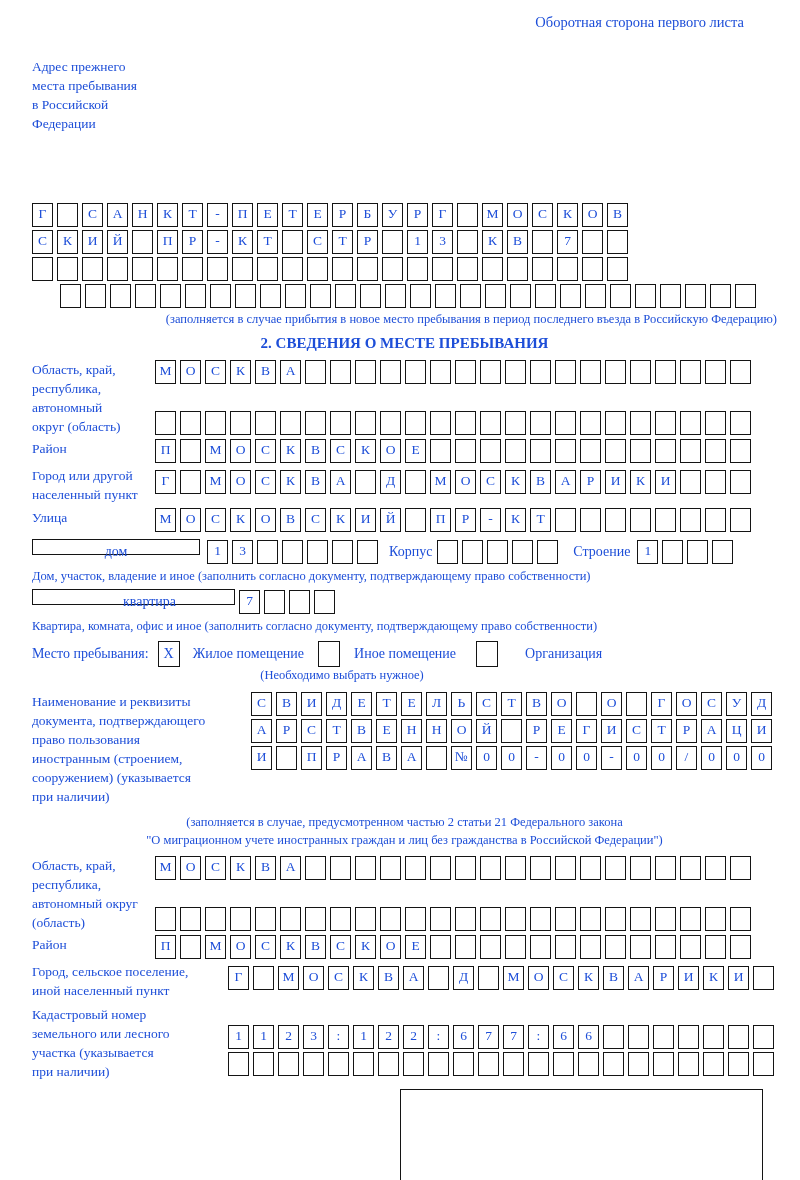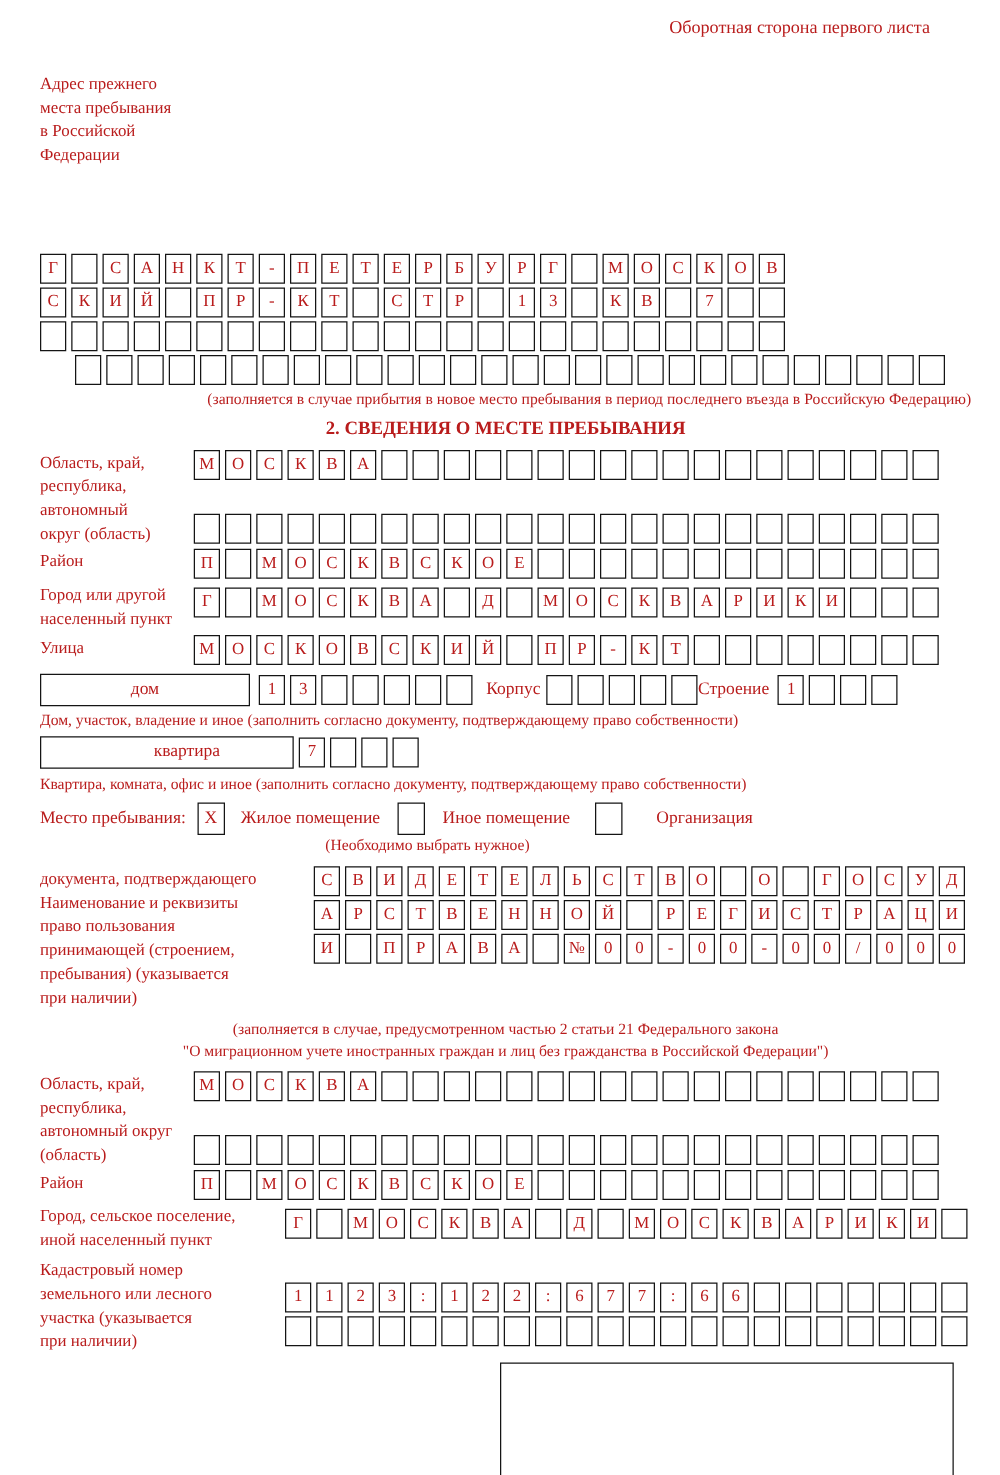--- a/index.html
+++ b/index.html
@@ -1,18 +1,18 @@
 <!DOCTYPE html>
 <html><head>
 <meta charset="utf-8">
 <style>
   html,body { margin:0; padding:0; background:#fff; }
   .page {
     position:relative; width:800px; height:1180px; overflow:hidden;
-    background:#fff; color:#b91c1c; box-sizing:border-box;
+    background:#fff; color:#1d4ed8; box-sizing:border-box;
     padding:14px 0 0 32px;
     font-family:"Liberation Serif","DejaVu Serif",serif;
   }
   .header-note { text-align:right; padding-right:56px; font-size:14.5px; }
 
   .field { display:flex; align-items:flex-start; }
   .flabel { font-size:13.5px; line-height:19px; }
   .w-prev { flex:0 0 146px; }
   .w-s2   { flex:0 0 123px; }
   .w-doc  { flex:0 0 219px; }
@@ -26,21 +26,21 @@
     border:1.6px solid #141414; background:#fff;
     font-size:13.5px; line-height:20px; text-align:center; display:block;
   }
   .caption { width:745px; text-align:center; font-size:12.5px; }
   .caption-left { font-size:12.5px; text-align:left; }
   .title { width:745px; text-align:center; font-weight:bold; font-size:15px; }
   .subtitle { width:745px; text-align:center; font-weight:bold; font-size:14px; }
 
   .inline-row { display:flex; align-items:flex-start; }
   .bigfield {
-    height:26px; box-sizing:border-box; border:1.6px solid #141414;
+    height:16px; box-sizing:border-box; border:1.6px solid #141414;
     font-size:14px; line-height:23px; text-align:center;
   }
   .inline-label { font-size:14px; line-height:26px; }
   .chk {
     width:22px; height:26px; box-sizing:border-box; border:1.6px solid #141414;
     font-size:14px; line-height:23px; text-align:center; display:block;
   }
   .stay-text { font-size:14px; line-height:26px; }
   .confirm-box {
     margin:8px 0 0 368px; width:363px; height:176px;
@@ -355,21 +355,21 @@
         <span class="cell"></span>
       </div>
     <div class="inline-label" style="margin-left:11px;">Корпус</div>
     <div class="boxrow" style="margin-left:5px; margin-top:1px;">
         <span class="cell"></span>
         <span class="cell"></span>
         <span class="cell"></span>
         <span class="cell"></span>
         <span class="cell"></span>
       </div>
-    <div class="inline-label" style="margin-left:0;">Строение</div>
+    <div class="inline-label" style="margin-left:15px;">Строение</div>
     <div class="boxrow" style="margin-left:7px; margin-top:1px;">
         <span class="cell">1</span>
         <span class="cell"></span>
         <span class="cell"></span>
         <span class="cell"></span>
       </div>
   </div>
   <div class="caption-left" style="margin-top:4px;">Дом, участок, владение и иное (заполнить согласно документу, подтверждающему право собственности)</div>
 
   <div class="inline-row" style="margin-top:5px;">
@@ -389,25 +389,25 @@
     <div class="stay-text" style="margin-left:13px;">Жилое помещение</div>
     <span class="chk" style="margin-left:14px;"></span>
     <div class="stay-text" style="margin-left:14px;">Иное помещение</div>
     <span class="chk" style="margin-left:20px;"></span>
     <div class="stay-text" style="margin-left:27px;text-align:center;">Организация</div>
   </div>
   <div class="caption" style="width:620px; margin-top:1px;">(Необходимо выбрать нужное)</div>
 
   <div class="field" style="margin-top:9px;">
     <div class="flabel w-doc">
+      <div>Наименование и реквизиты</div>
       <div>документа, подтверждающего</div>
-      <div>Наименование и реквизиты</div>
       <div>право пользования</div>
-      <div>принимающей (строением,</div>
-      <div>пребывания) (указывается</div>
+      <div>иностранным (строением,</div>
+      <div>сооружением) (указывается</div>
       <div>при наличии)</div>
     </div>
     <div class="rows">
       <div class="boxrow">
           <span class="cell">С</span>
           <span class="cell">В</span>
           <span class="cell">И</span>
           <span class="cell">Д</span>
           <span class="cell">Е</span>
           <span class="cell">Т</span>

